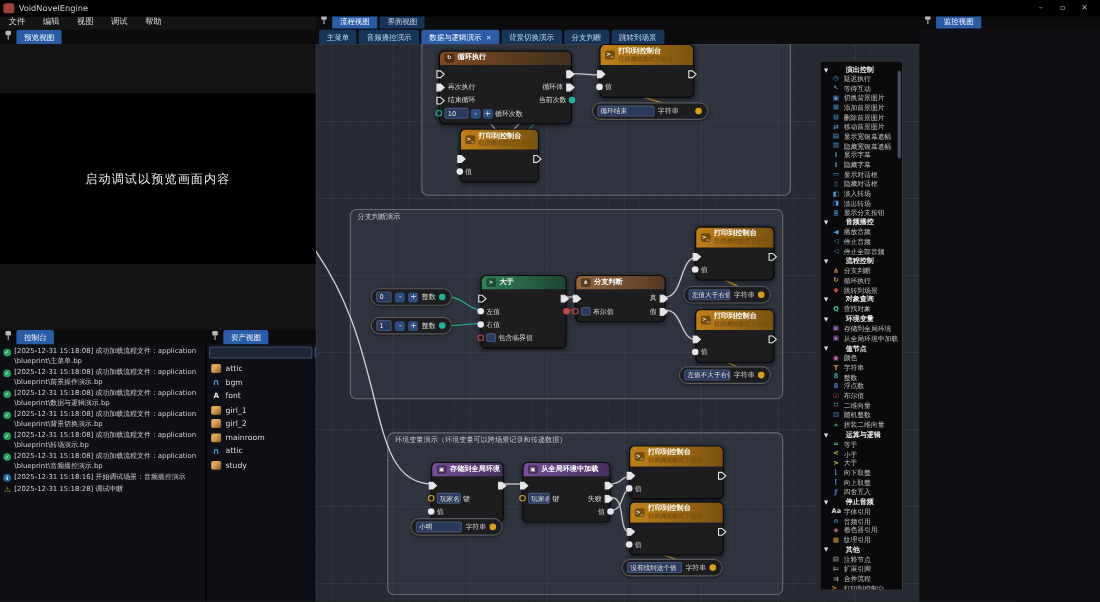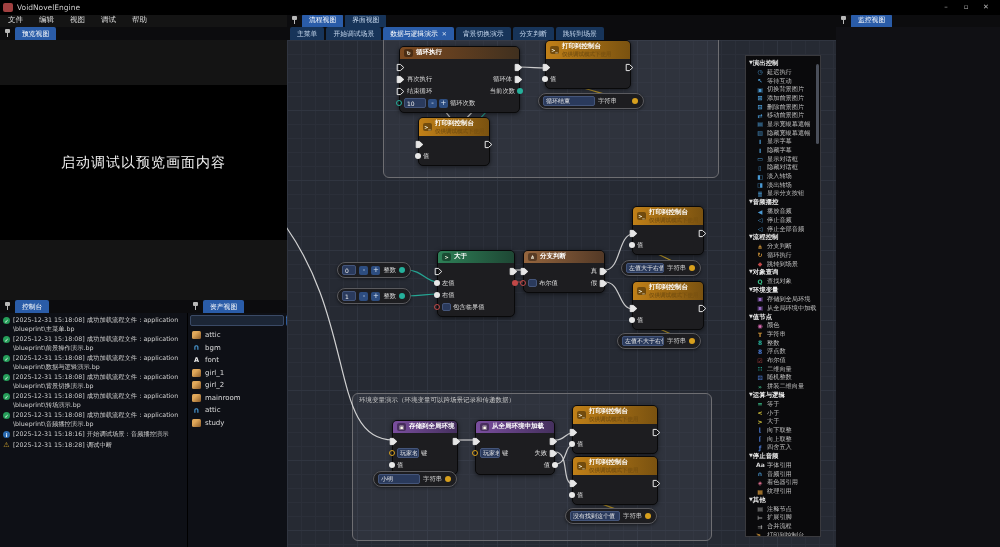--- a/index.html
+++ b/index.html
@@ -6,32 +6,32 @@
 html,body{width:1000px;height:547px;overflow:hidden}
 body{background:#141414;font-family:"DejaVu Sans",sans-serif;color:#ddd;position:relative}
 
 .titlebar{position:absolute;top:0;left:0;right:0;height:15px;background:#000000;display:flex;align-items:center;font-size:7.5px;color:#cfcfcf;z-index:20}
 .appicon{width:10px;height:9px;border-radius:2px;margin:0 4px 0 3px}
 .wincontrols{margin-left:auto;display:flex;align-items:center;gap:4px;padding-right:6px}
 .winbtn{width:16px;height:11px;text-align:center;font-size:7px;color:#bbb;line-height:11px}
 .menurow{position:absolute;top:13px;left:0;width:287px;height:14px;background:#141414;display:flex;align-items:center;z-index:19}
 .menu-item{padding:0 8px;font-size:7.5px;color:#ddd}
 
-.tabbar{position:absolute;background:#0c0c0e;display:flex;align-items:center;z-index:18;padding-left:3px}
+.tabbar{position:absolute;background:#0c0c0e;display:flex;align-items:flex-start;z-index:18;padding-left:3px}
 .dockpin{width:8px;height:10px;position:relative;flex:none;margin:0 3px 1px 1px}
 .dockpin::before{content:"";position:absolute;top:1px;left:1px;width:5px;height:4px;background:#b8b8b8;border-radius:1px}
 .dockpin::after{content:"";position:absolute;top:5px;left:3px;width:1px;height:4px;background:#b8b8b8}
 .tab{background:#173459;color:#c8daf0;font-size:6.8px;padding:1.5px 7px;border-radius:2px 2px 0 0;margin-right:2px;white-space:nowrap}
 .tab.active{background:#2a5ca8;color:#fff}
 .tab .closex{margin-left:4px;font-size:6px;color:#d8e4f4}
 
 .toolrow{position:absolute;left:0;top:40px;width:287px;height:22px;background:#141414;display:flex;align-items:center;gap:4px;padding-left:4px}
 .toolbtn{width:18px;height:15px;background:#1c3e68;border:1px solid #2c5488;border-radius:2px;color:#cfe2f5;font-size:8px;display:flex;align-items:center;justify-content:center}
 .preview-screen{position:absolute;left:0;top:85px;width:287px;height:155px;background:#000;display:flex;align-items:center;justify-content:center;z-index:5}
-.preview-screen span{font-size:14px;color:#f0f0f0;letter-spacing:1px}
+.preview-screen span{font-size:11px;color:#f0f0f0;letter-spacing:1px}
 
 .console-body{position:absolute;left:0;top:313px;width:188px;bottom:0;background:#0e1016;border-right:1px solid #000;padding:3px 3px;overflow:hidden}
 .logrow{display:flex;gap:3px;margin-bottom:2px}
 .lic{width:7px;height:7px;border-radius:50%;flex:none;margin-top:1px;font-size:5px;display:flex;align-items:center;justify-content:center;color:#fff;font-weight:bold}
 .lic.warn{background:none;color:#e0b030;font-size:7px;border-radius:0}
 .logtxt{font-size:6.3px;line-height:8.5px;color:#d0d0d0;word-break:break-all}
 
 .asset-body{position:absolute;left:188px;top:313px;width:99px;bottom:0;background:#0e1016;padding:2px}
 .searchrow{display:flex;gap:2px;margin-bottom:3px}
 .searchinput{flex:1;height:11px;background:#1c2636;border:1px solid #3a4a66;border-radius:2px;color:#ddd;font-size:6.5px;padding:0 2px}
@@ -62,21 +62,21 @@
 .dotpin.hollow{background:transparent !important;border:1.4px solid #fff;width:6px;height:6px}
 .execpin{flex:none}
 .ninput{background:#2a3a5c;border:1px solid #44557a;border-radius:2px;color:#e8e8e8;font-size:6px;height:10px;display:flex;align-items:center;padding:0 2px;overflow:hidden;white-space:nowrap}
 .spinbtn{width:9px;height:9px;background:#2d4d80;border-radius:2px;color:#dce8f5;font-size:7px;line-height:8px;text-align:center;flex:none}
 .ncheck{width:9px;height:8px;background:#2a3a5c;border:1px solid #44557a;border-radius:2px;flex:none}
 .pill{position:absolute;height:16px;background:#1d1d20;border:1px solid #5a5a5e;border-radius:8px;display:flex;align-items:center;gap:3px;padding:0 5px 0 4px;z-index:3;box-shadow:0 1px 3px rgba(0,0,0,.5)}
 .pill .nlbl{font-size:6.3px}
 
 .palette{position:absolute;left:458px;top:15px;width:76px;height:482px;background:#0a0a0c;border:1px solid #3a3a3e;z-index:6;padding:3px 0 0 3px;overflow:hidden}
 .pscroll{position:absolute;right:1px;top:8px;width:3px;height:80px;background:#4a4f5a;border-radius:2px}
-.pcat{display:flex;align-items:flex-start;gap:0;height:9px;font-size:6.4px;color:#ececec;font-weight:bold;white-space:nowrap}
+.pcat{display:flex;align-items:center;gap:16px;height:9px;font-size:6.4px;color:#ececec;font-weight:bold;white-space:nowrap}
 .pcat .arr{font-size:5px;color:#ddd}
 .pitem{display:flex;align-items:center;gap:3px;height:8.7px;padding-left:7px;font-size:6.2px;color:#c4c4c4;white-space:nowrap}
 .pitem .pg{width:8px;flex:none;font-size:6px;font-weight:bold;text-align:center;line-height:8px}
 
 .monitor{position:absolute;left:836px;top:27px;width:164px;bottom:0;background:#101014;z-index:5}
 .subtabs{display:flex;gap:2px;padding:3px 3px 0 3px}
 .subtab{flex:1;height:11px;font-size:6.5px;display:flex;align-items:center;padding-left:4px;color:#dce8f8;border-radius:1px}
 .monitor-ph{font-size:6.5px;color:#8a8a8a;padding:4px 4px}
 .panelbg-left{position:absolute;left:0;top:27px;width:287px;height:273px;background:#141414;z-index:3}
 </style>
@@ -211,21 +211,21 @@
   <span class="dockpin"></span>
   <span id="viewtabs" style="display:flex;align-items:flex-end">
       <div class="tab active">流程视图</div>
       <div class="tab">界面视图</div>
     </span>
 </div>
 
 <div class="tabbar" style="left:287px;top:27px;width:549px;height:13px">
   <span id="scenetabs" style="display:flex;align-items:flex-end">
       <div class="tab">主菜单</div>
-      <div class="tab">开始调试场景</div>
+      <div class="tab">音频播控演示</div>
       <div class="tab active">数据与逻辑演示<span class="closex">✕</span></div>
       <div class="tab">背景切换演示</div>
       <div class="tab">分支判断</div>
       <div class="tab">跳转到场景</div>
     </span>
 </div>
 
 <div class="canvas" id="canvas">
   <svg class="wires" id="wiresvg" width="549" height="507">
       <path d="M233,27 C246,27 248,28 259,28" fill="none" stroke="#d8d8d8" stroke-width="1.2" opacity="0.92"></path>
@@ -468,20 +468,23 @@
         <span>合并流程</span>
       </div>
       <div class="pitem">
         <span class="pg" style="color:#d89a3a">&gt;_</span>
         <span>打印到控制台</span>
       </div>
     </div>
 <div class="group" style="left: 96px; top: -12px; width: 336px; height: 150px;">
       <span class="group-label"></span>
     </div>
+    <div class="group" style="left: 31px; top: 150px; width: 394px; height: 173px;">
+      <span class="group-label">分支判断演示</span>
+    </div>
     <div class="group" style="left: 65px; top: 353px; width: 360px; height: 148px;">
       <span class="group-label">环境变量演示（环境变量可以跨场景记录和传递数据）</span>
     </div>
     <div class="node" style="left: 112px; top: 6px; width: 121px;">
       <div class="nhead" style="background:linear-gradient(90deg,#7d4a20,#40301f)">
         <span class="nico">↻</span>
         <span>
           <div class="nt">循环执行</div>
         </span>
       </div>

